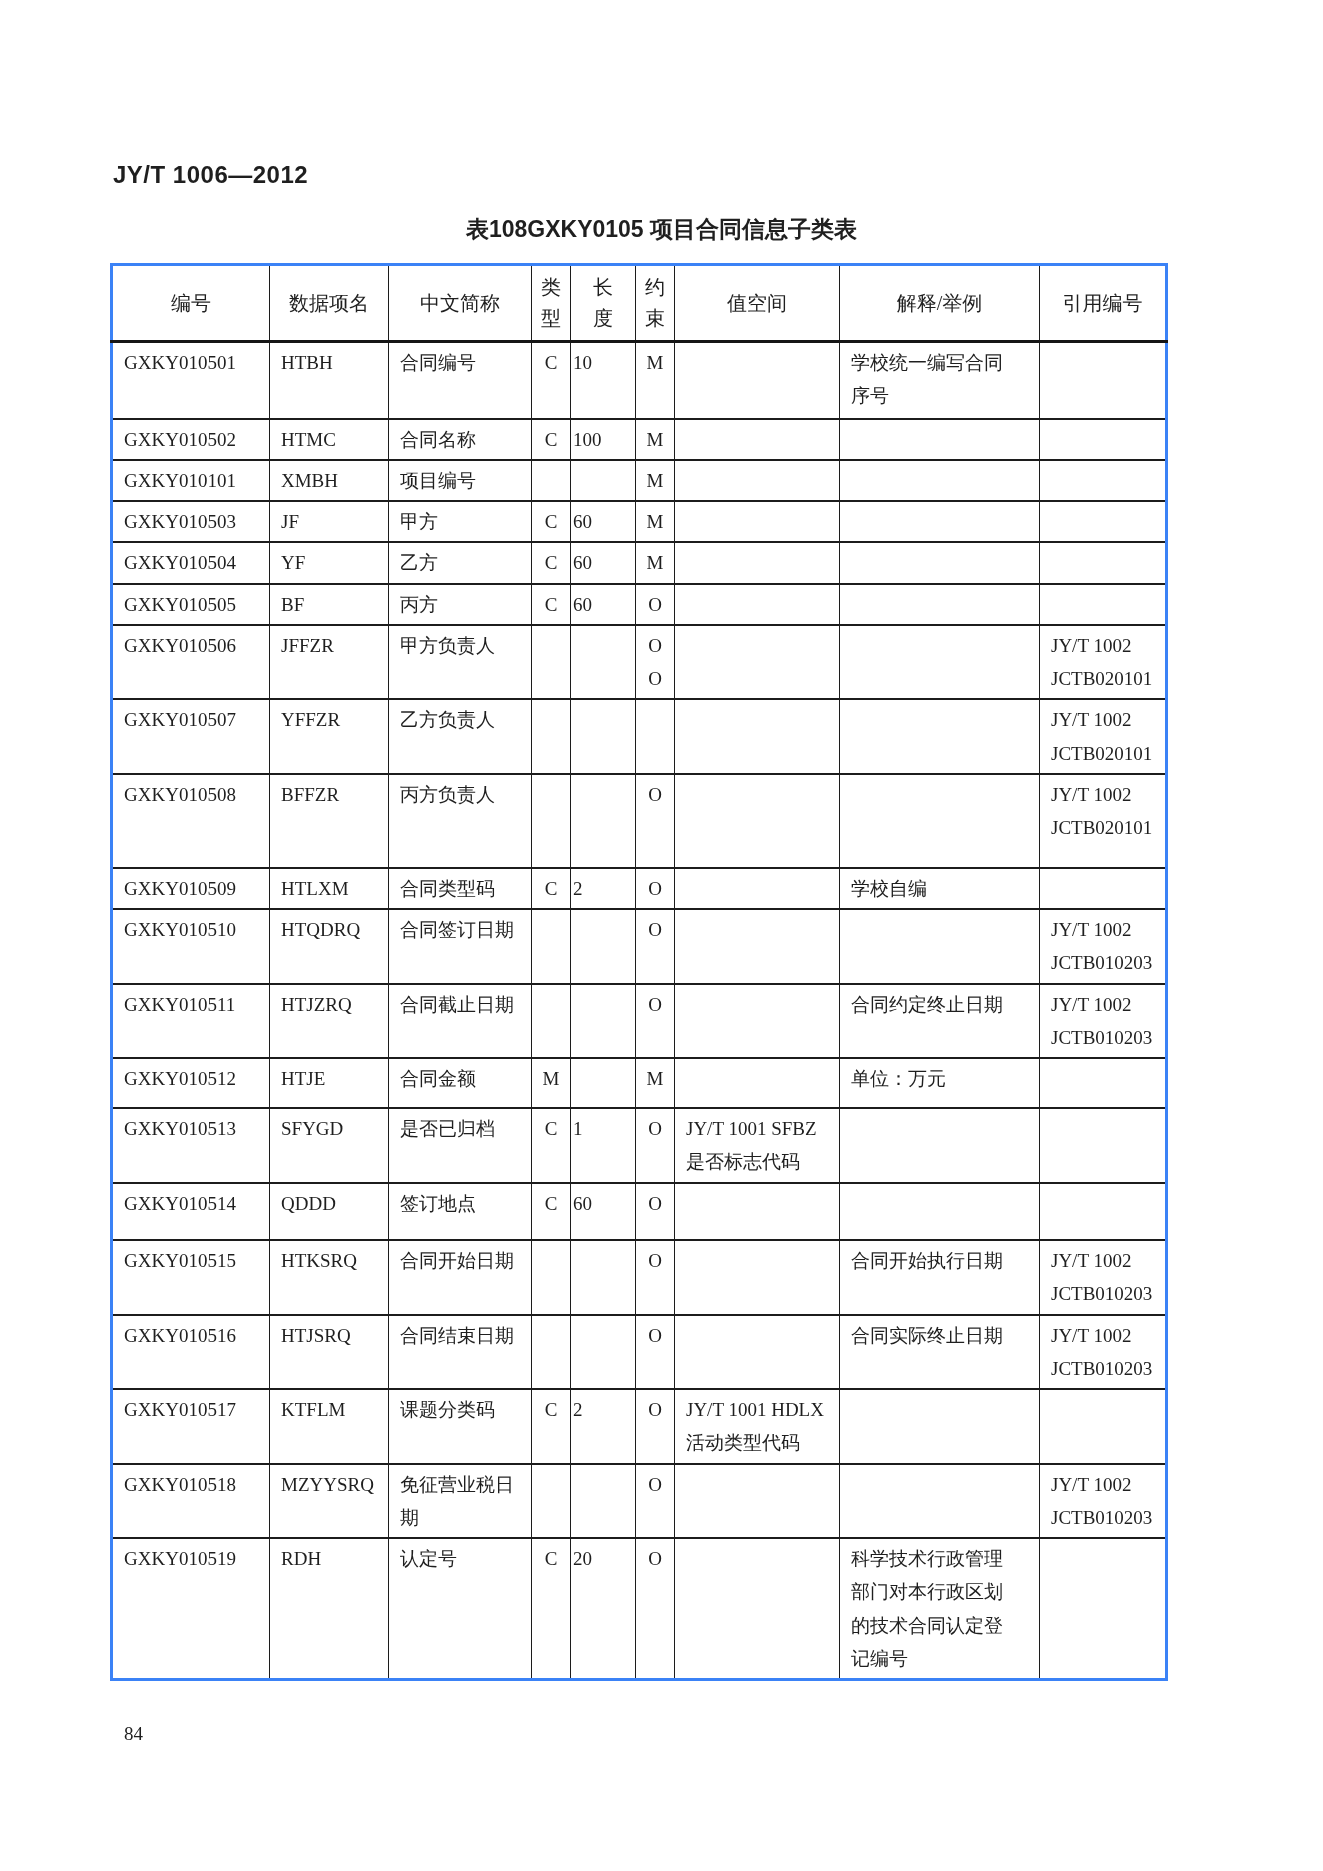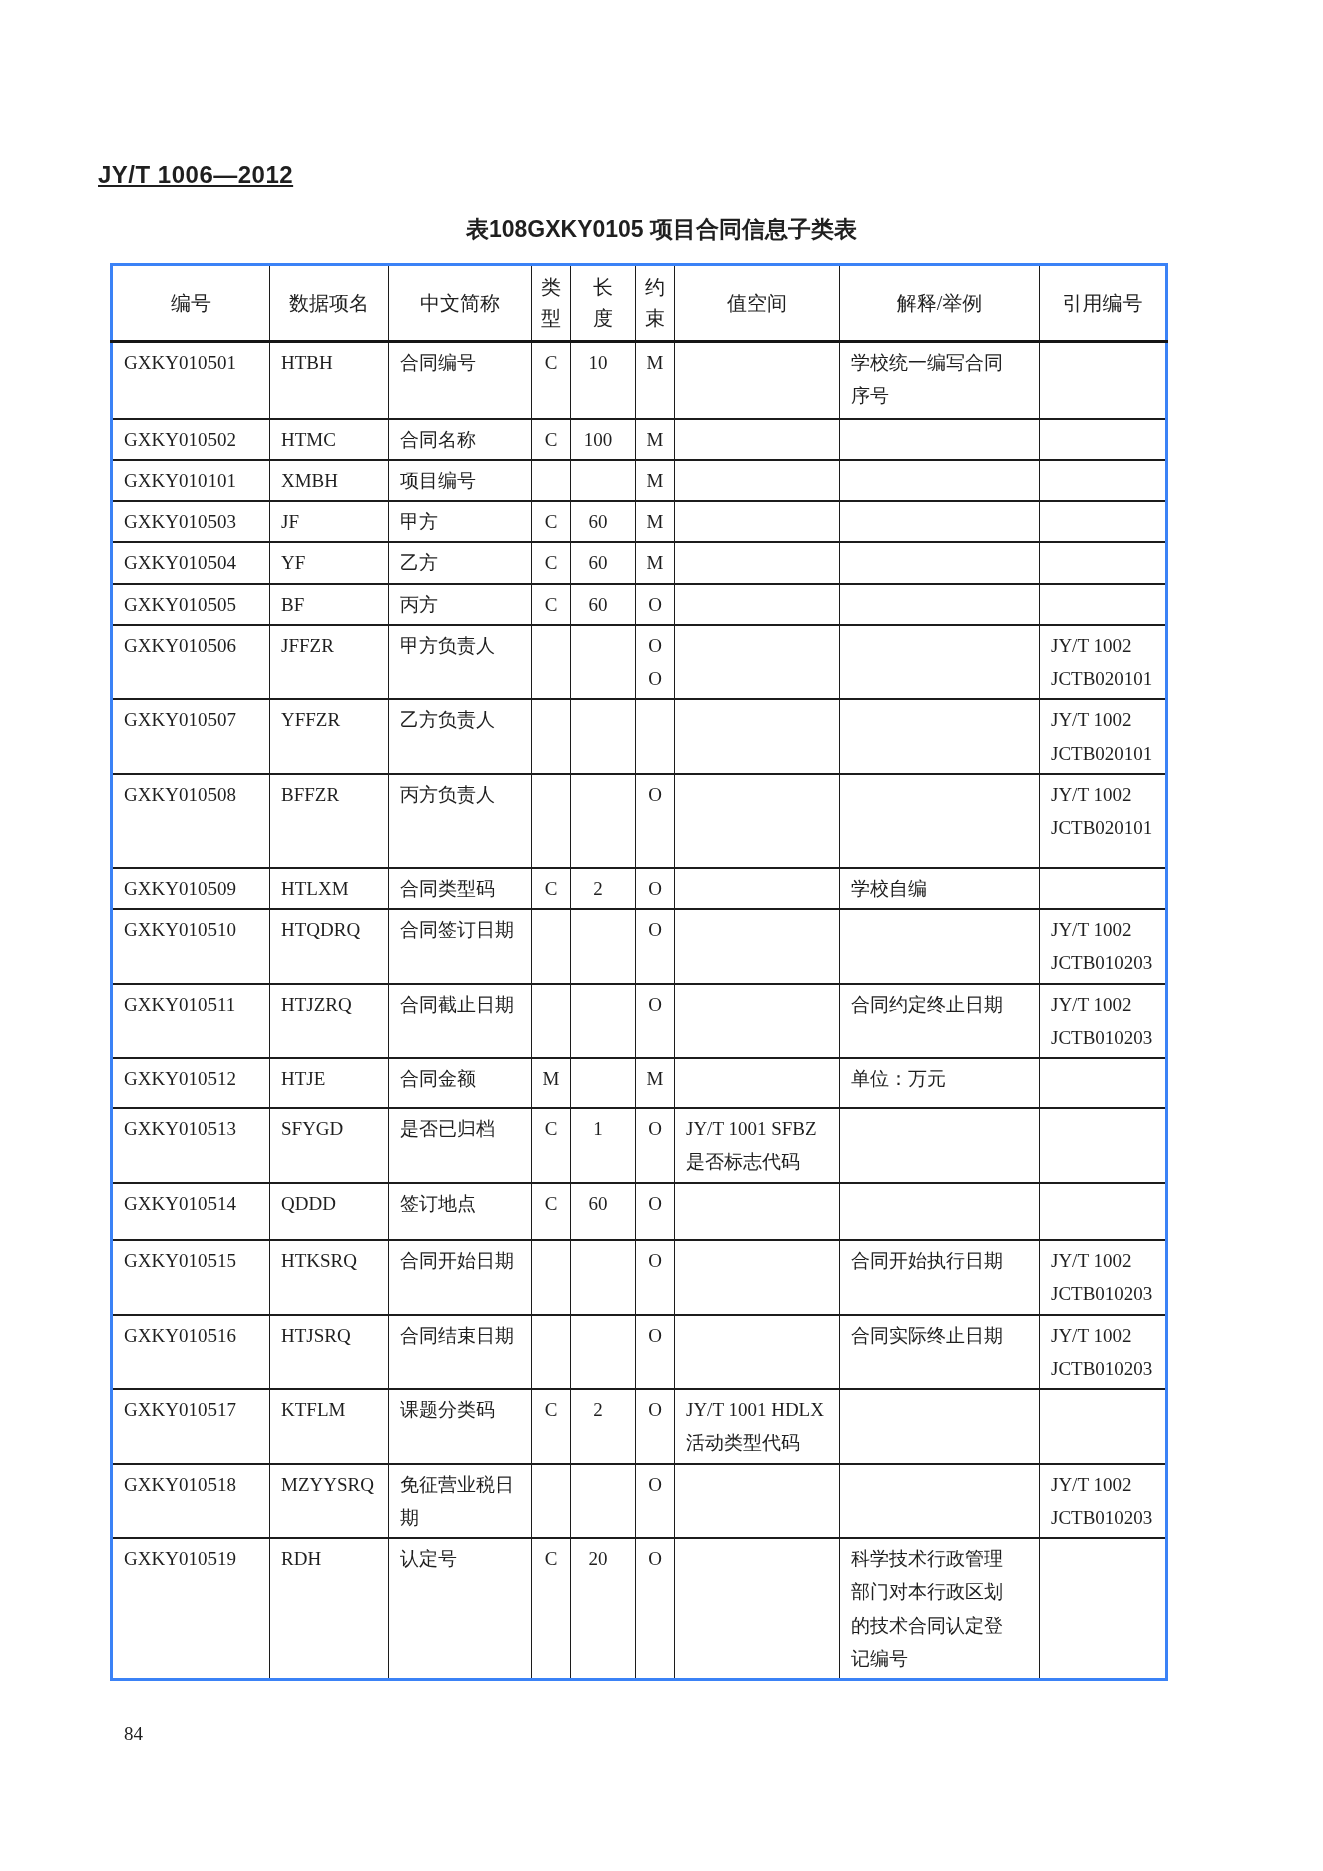--- a/index.html
+++ b/index.html
@@ -6,25 +6,24 @@
   body{background:#e8e8e8;}
   .page{
     position:relative;
     width:1323px;height:1871px;
     background:#ffffff;
     font-family:"Liberation Serif","DejaVu Serif",serif;
     color:#1f1f1f;
     overflow:hidden;
   }
   .std-number{
-    position:absolute;left:98px;top:160px;
+    position:absolute;left:113px;top:160px;
     font-family:"Liberation Sans","DejaVu Sans",sans-serif;
     font-weight:bold;font-size:24px;line-height:30px;
     letter-spacing:0.5px;
-    text-decoration:underline;
   }
   .caption{
     position:absolute;left:0;top:214px;width:1323px;
     text-align:center;
     font-family:"Liberation Sans","DejaVu Sans",sans-serif;
     font-weight:bold;font-size:23px;line-height:30px;
   }
   .caption .cap-label{}
   table.data{
     position:absolute;left:110px;top:263px;
@@ -53,21 +52,21 @@
   }
   table.data td{
     font-size:19px;
     line-height:1.75;
     vertical-align:top;
     white-space:pre-line;
     text-align:left;
     padding:3px 10px 3px 11px;
   }
   table.data td.c{text-align:center;padding-left:2px;padding-right:2px;}
-  table.data td.r{text-align:center;padding-right:12px;padding-left:2px;}
+  table.data td.r{text-align:left;padding-right:12px;padding-left:2px;}
   .page-num{
     position:absolute;left:124px;top:1720px;
     font-size:19px;line-height:28px;
   }
 </style>
 </head>
 <body>
 
 <div class="page">
 

